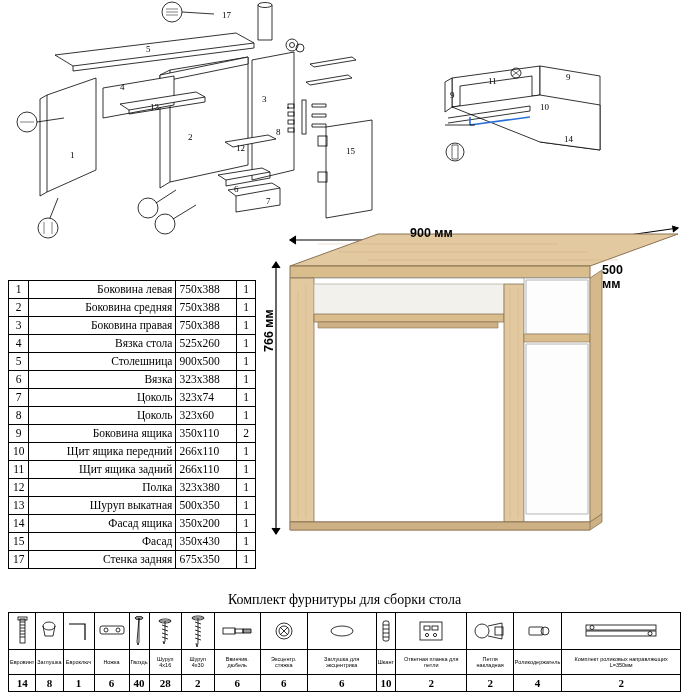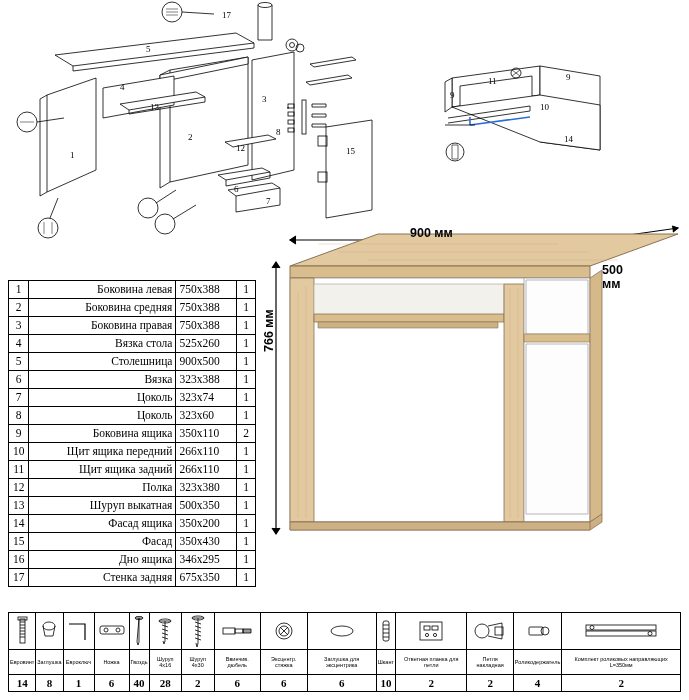--- a/index.html
+++ b/index.html
@@ -266,26 +266,20 @@
           <td class="dim">350х200</td>
           <td class="qty">1</td>
         </tr>
         <tr>
           <td class="num">15</td>
           <td class="name">Фасад</td>
           <td class="dim">350х430</td>
           <td class="qty">1</td>
         </tr>
         <tr>
-          <td class="num">16</td>
-          <td class="name">Дно ящика</td>
-          <td class="dim">346х295</td>
-          <td class="qty">1</td>
-        </tr>
-        <tr>
           <td class="num">17</td>
           <td class="name">Стенка задняя</td>
           <td class="dim">675х350</td>
           <td class="qty">1</td>
         </tr>
       </tbody>
   </table>
 
   <div class="desk">
     <svg width="430" height="340" viewBox="0 0 430 340" xmlns="http://www.w3.org/2000/svg">
@@ -338,20 +332,21 @@
         <line x1="80" y1="30" x2="330" y2="30"></line>
         <line x1="110" y1="38" x2="360" y2="38"></line>
       </g>
     </svg>
   </div>
 
   <div class="dim-label" id="dim-width">900 мм</div>
   <div class="dim-label" id="dim-depth">500 мм</div>
   <div class="dim-label" id="dim-height">766 мм</div>
 
+  <div class="kit-title">Комплект фурнитуры для сборки стола</div>
   <table class="kit-table">
     <tbody>
       <tr class="pics" id="kit-pics">
           <td><svg width="26" height="30" viewBox="0 0 26 30">
               <g stroke="#000" fill="none" stroke-width="0.8">
                 <rect x="11" y="3" width="5" height="24"></rect>
                 <path d="M11,6 l5,0 M11,9 l5,0 M11,12 l5,0 M11,15 l5,0 M11,18 l5,0 M11,21 l5,0"></path>
                 <rect x="9" y="1" width="9" height="3"></rect>
               </g>
             </svg></td>

